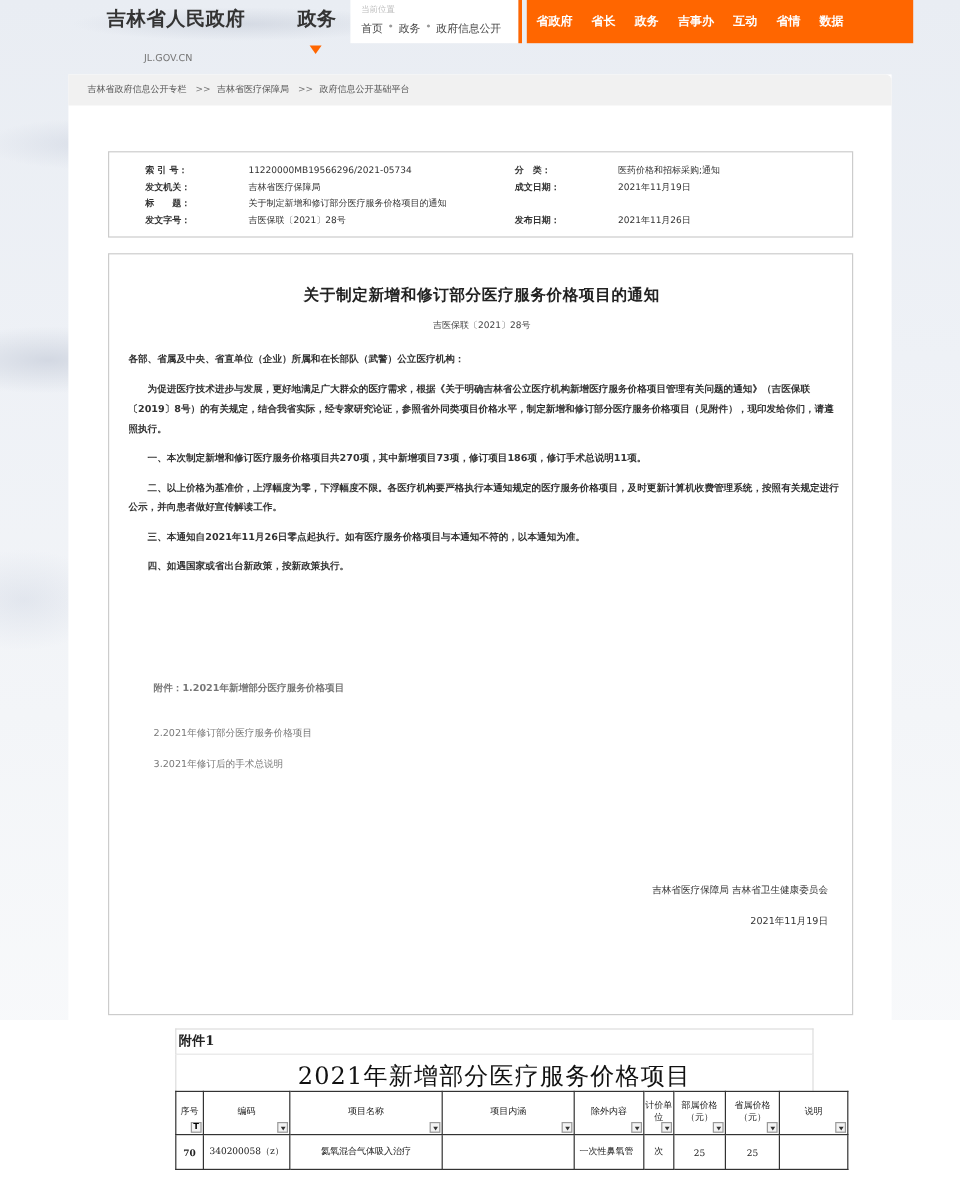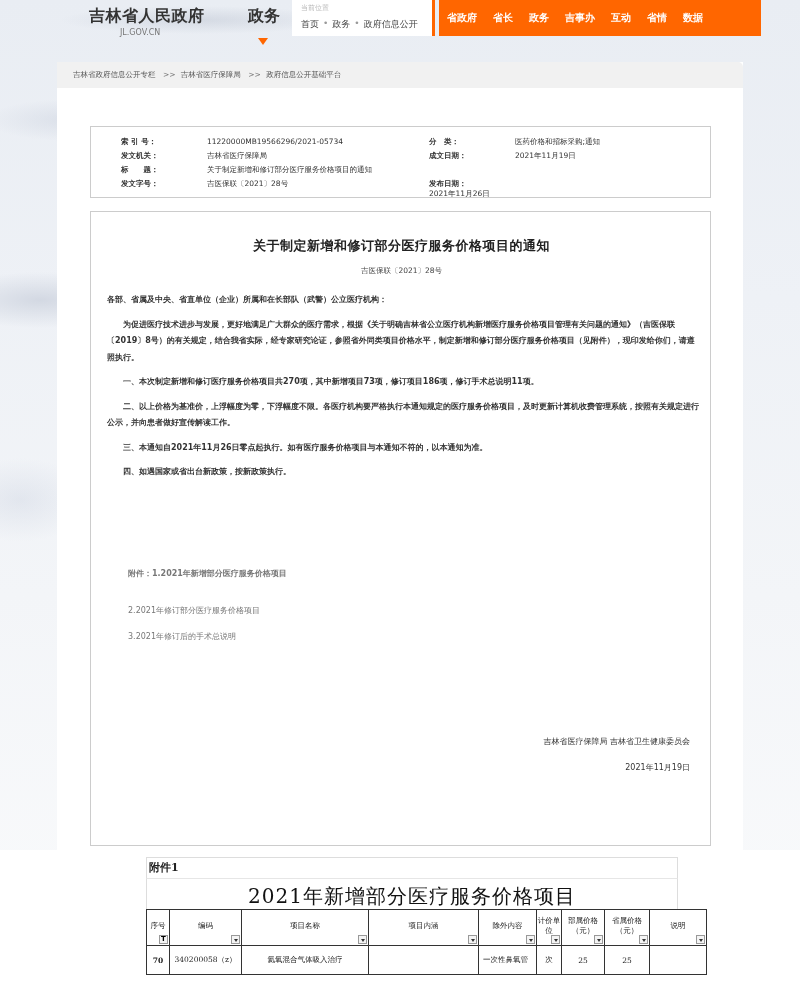--- a/index.html
+++ b/index.html
@@ -18,21 +18,21 @@
       radial-gradient(ellipse 120px 30px at 70px 120px, rgba(170,180,200,0.25), transparent 70%),
       radial-gradient(ellipse 200px 20px at 200px 20px, rgba(150,160,180,0.25), transparent 70%),
       radial-gradient(ellipse 100px 60px at 20px 500px, rgba(180,190,210,0.25), transparent 70%);
     pointer-events: none;
   }
   .bottom-white { position:absolute; left:0; top:850px; width:800px; height:142px; background:#fff; }
 
   
   .header { position: absolute; left: 0; top: 0; width: 800px; height: 58px; }
   .site-title { position: absolute; left: 89px; top: 6px; font-size: 16px; font-weight: bold; color: #333; letter-spacing: 0.5px; font-family: Liberation Serif, serif; }
-  .site-domain { position: absolute; left: 120px; top: 28px; font-size: 8px; color: #777; text-align: right; }
+  .site-domain { position: absolute; left: 120px; top: 44px; font-size: 8px; color: #777; text-align: right; }
   .section-title { position: absolute; left: 248px; top: 6px; font-size: 16px; font-weight: bold; color: #333; }
   .section-arrow { position: absolute; left: 258px; top: 38px; width: 0; height: 0; border-left: 5px solid transparent; border-right: 5px solid transparent; border-top: 7px solid #ff6600; }
   .location { position: absolute; left: 292px; top: 0; width: 140px; height: 36px; background: #fff; }
   .location-label { position: absolute; left: 9px; top: 3px; font-size: 7px; color: #bbb; }
   .location-crumbs { position: absolute; left: 9px; top: 18px; font-size: 9px; color: #444; display: flex; gap: 4px; white-space: nowrap; }
   .location-crumbs .dot { color: #999; }
   .orange-bar { position: absolute; left: 432px; top: 0; width: 3px; height: 36px; background: #ff6600; }
   .top-nav { position: absolute; left: 439px; top: 0; width: 322px; height: 36px; background: #ff6600; display: flex; align-items: center; padding-left: 8px; gap: 0; }
   .top-nav .nav-item { color: #fff; font-size: 10px; font-weight: bold; margin-right: 16px; white-space: nowrap; cursor: pointer; }
 
@@ -131,21 +131,21 @@
     <span class="meta-val">吉医保联〔2021〕28号</span>
   </div>
   <div class="meta-row" style="left:338px; top:10px;">
     <span class="meta-key right">分　类：</span>
     <span class="meta-val">医药价格和招标采购;通知</span>
   </div>
   <div class="meta-row" style="left:338px; top:24px;">
     <span class="meta-key right">成文日期：</span>
     <span class="meta-val">2021年11月19日</span>
   </div>
-  <div class="meta-row" style="left:338px; top:52px;flex-direction:column;">
+  <div class="meta-row" style="left:338px; top:52px;">
     <span class="meta-key right">发布日期：</span>
     <span class="meta-val">2021年11月26日</span>
   </div>
 </div>
 
 <div class="article">
   <div class="art-title">关于制定新增和修订部分医疗服务价格项目的通知</div>
   <div class="art-docno">吉医保联〔2021〕28号</div>
   <div class="art-body">
     <p>各部、省属及中央、省直单位（企业）所属和在长部队（武警）公立医疗机构：</p>

